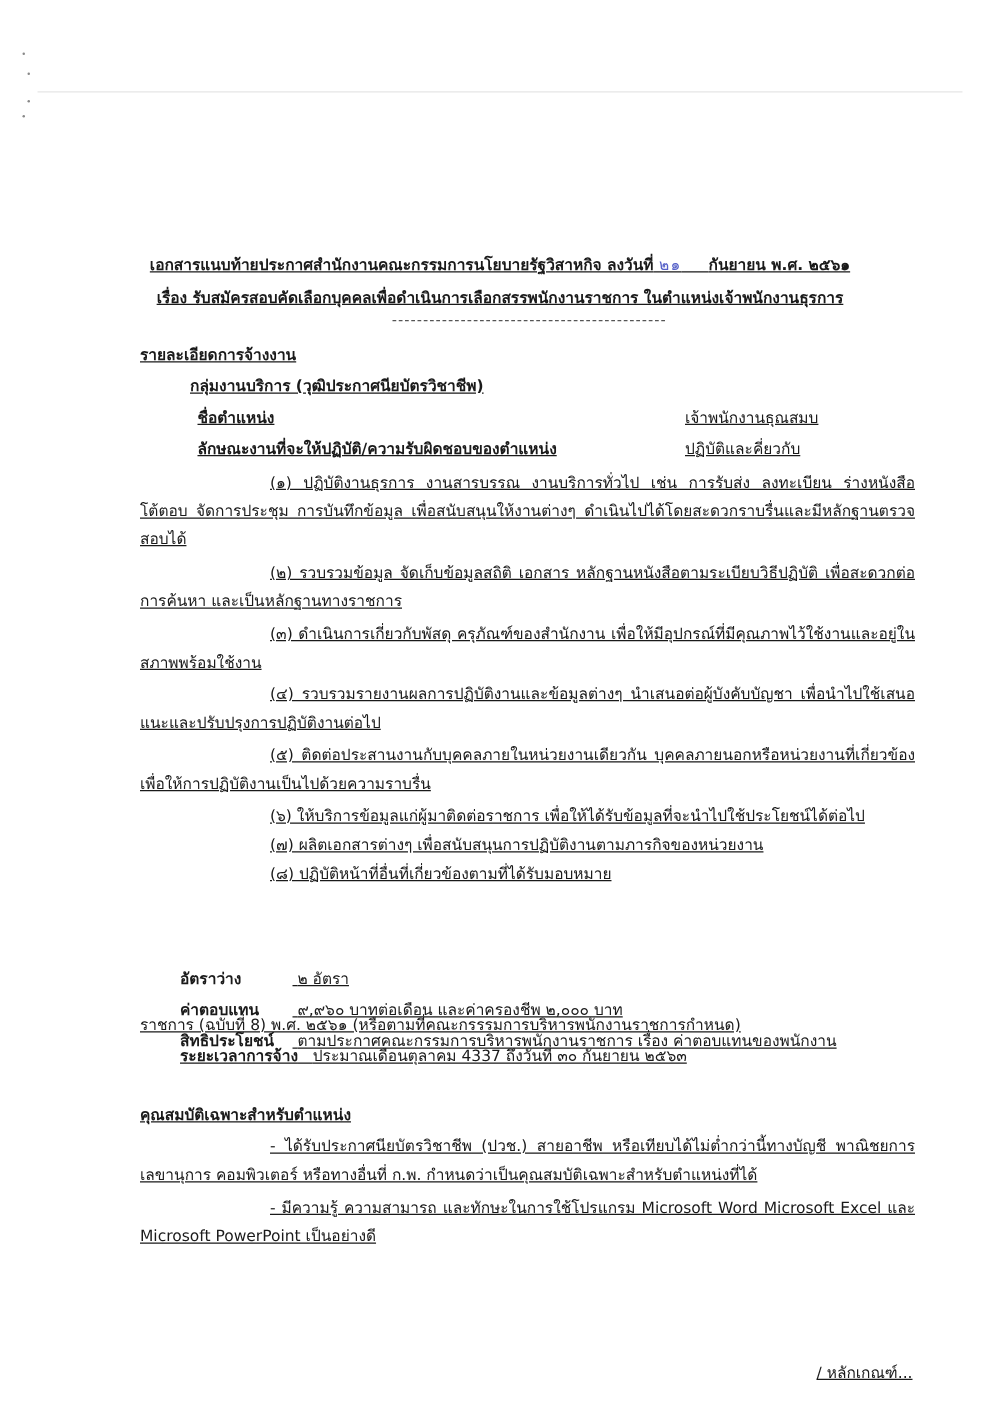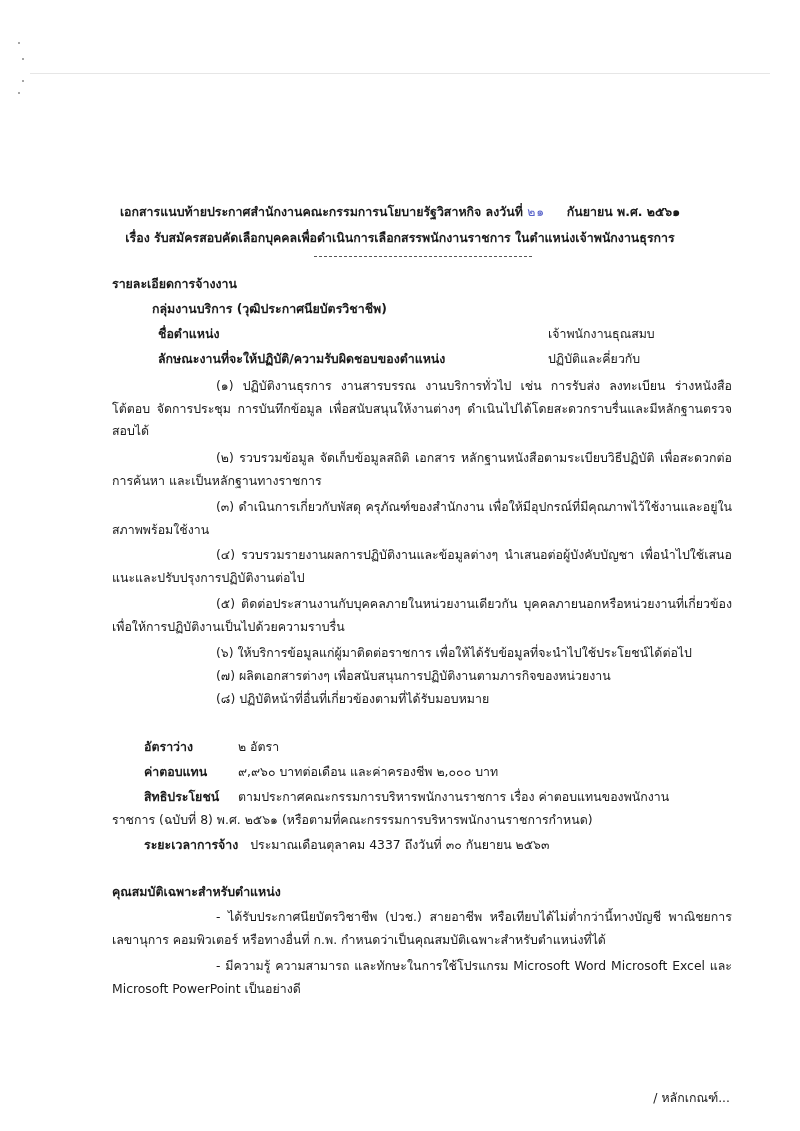--- a/index.html
+++ b/index.html
@@ -7,31 +7,31 @@
       width: 800px; height: 1131px; position: relative; overflow: hidden;
       font-family: "DejaVu Sans", "Liberation Sans", sans-serif;
       color: #1a1a1a;
       font-size: 12.4px;
     }
     .scan-line {
       position: absolute; left: 30px; top: 73px; width: 740px; height: 1px;
       background: #e6e6e6;
     }
     .speck { position: absolute; width: 2px; height: 2px; background: #888; border-radius: 1px; }
-    .abs { position: absolute; white-space: nowrap; }
+    .abs { position: absolute; white-space: nowrap; text-decoration: underline; }
     .bold { font-weight: bold; }
     .header-line { left: 0; width: 800px; text-align: center; font-weight: bold; font-size: 12.4px; }
     .handwritten { color: #5560c8; font-weight: normal; letter-spacing: 1px; }
     .dash-rule {
       position: absolute; left: 314px; top: 256px; width: 218px; height: 0;
       border-top: 1px dashed #555;
     }
-    .para { position: absolute; left: 112px; width: 620px; line-height: 22.5px; text-align: justify; }
+    .para { position: absolute; left: 112px; width: 620px; line-height: 22.5px; text-align: justify; text-decoration: underline; }
     .indent { display: inline-block; width: 104px; }
-    .label-col { display: inline-block; width: 90px; font-weight: bold; }
+    .label-col { display: inline-block; width: 90px; font-weight: bold; margin-top: 36px; }
     .footer { right: 70px; margin-top: 48px; }
   </style>
 </head>
 <body>
 
 <div class="scan-line"></div>
 <div class="speck" style="left:18px;top:42px"></div>
 <div class="speck" style="left:22px;top:58px"></div>
 <div class="speck" style="left:22px;top:80px"></div>
 <div class="speck" style="left:18px;top:92px"></div>

